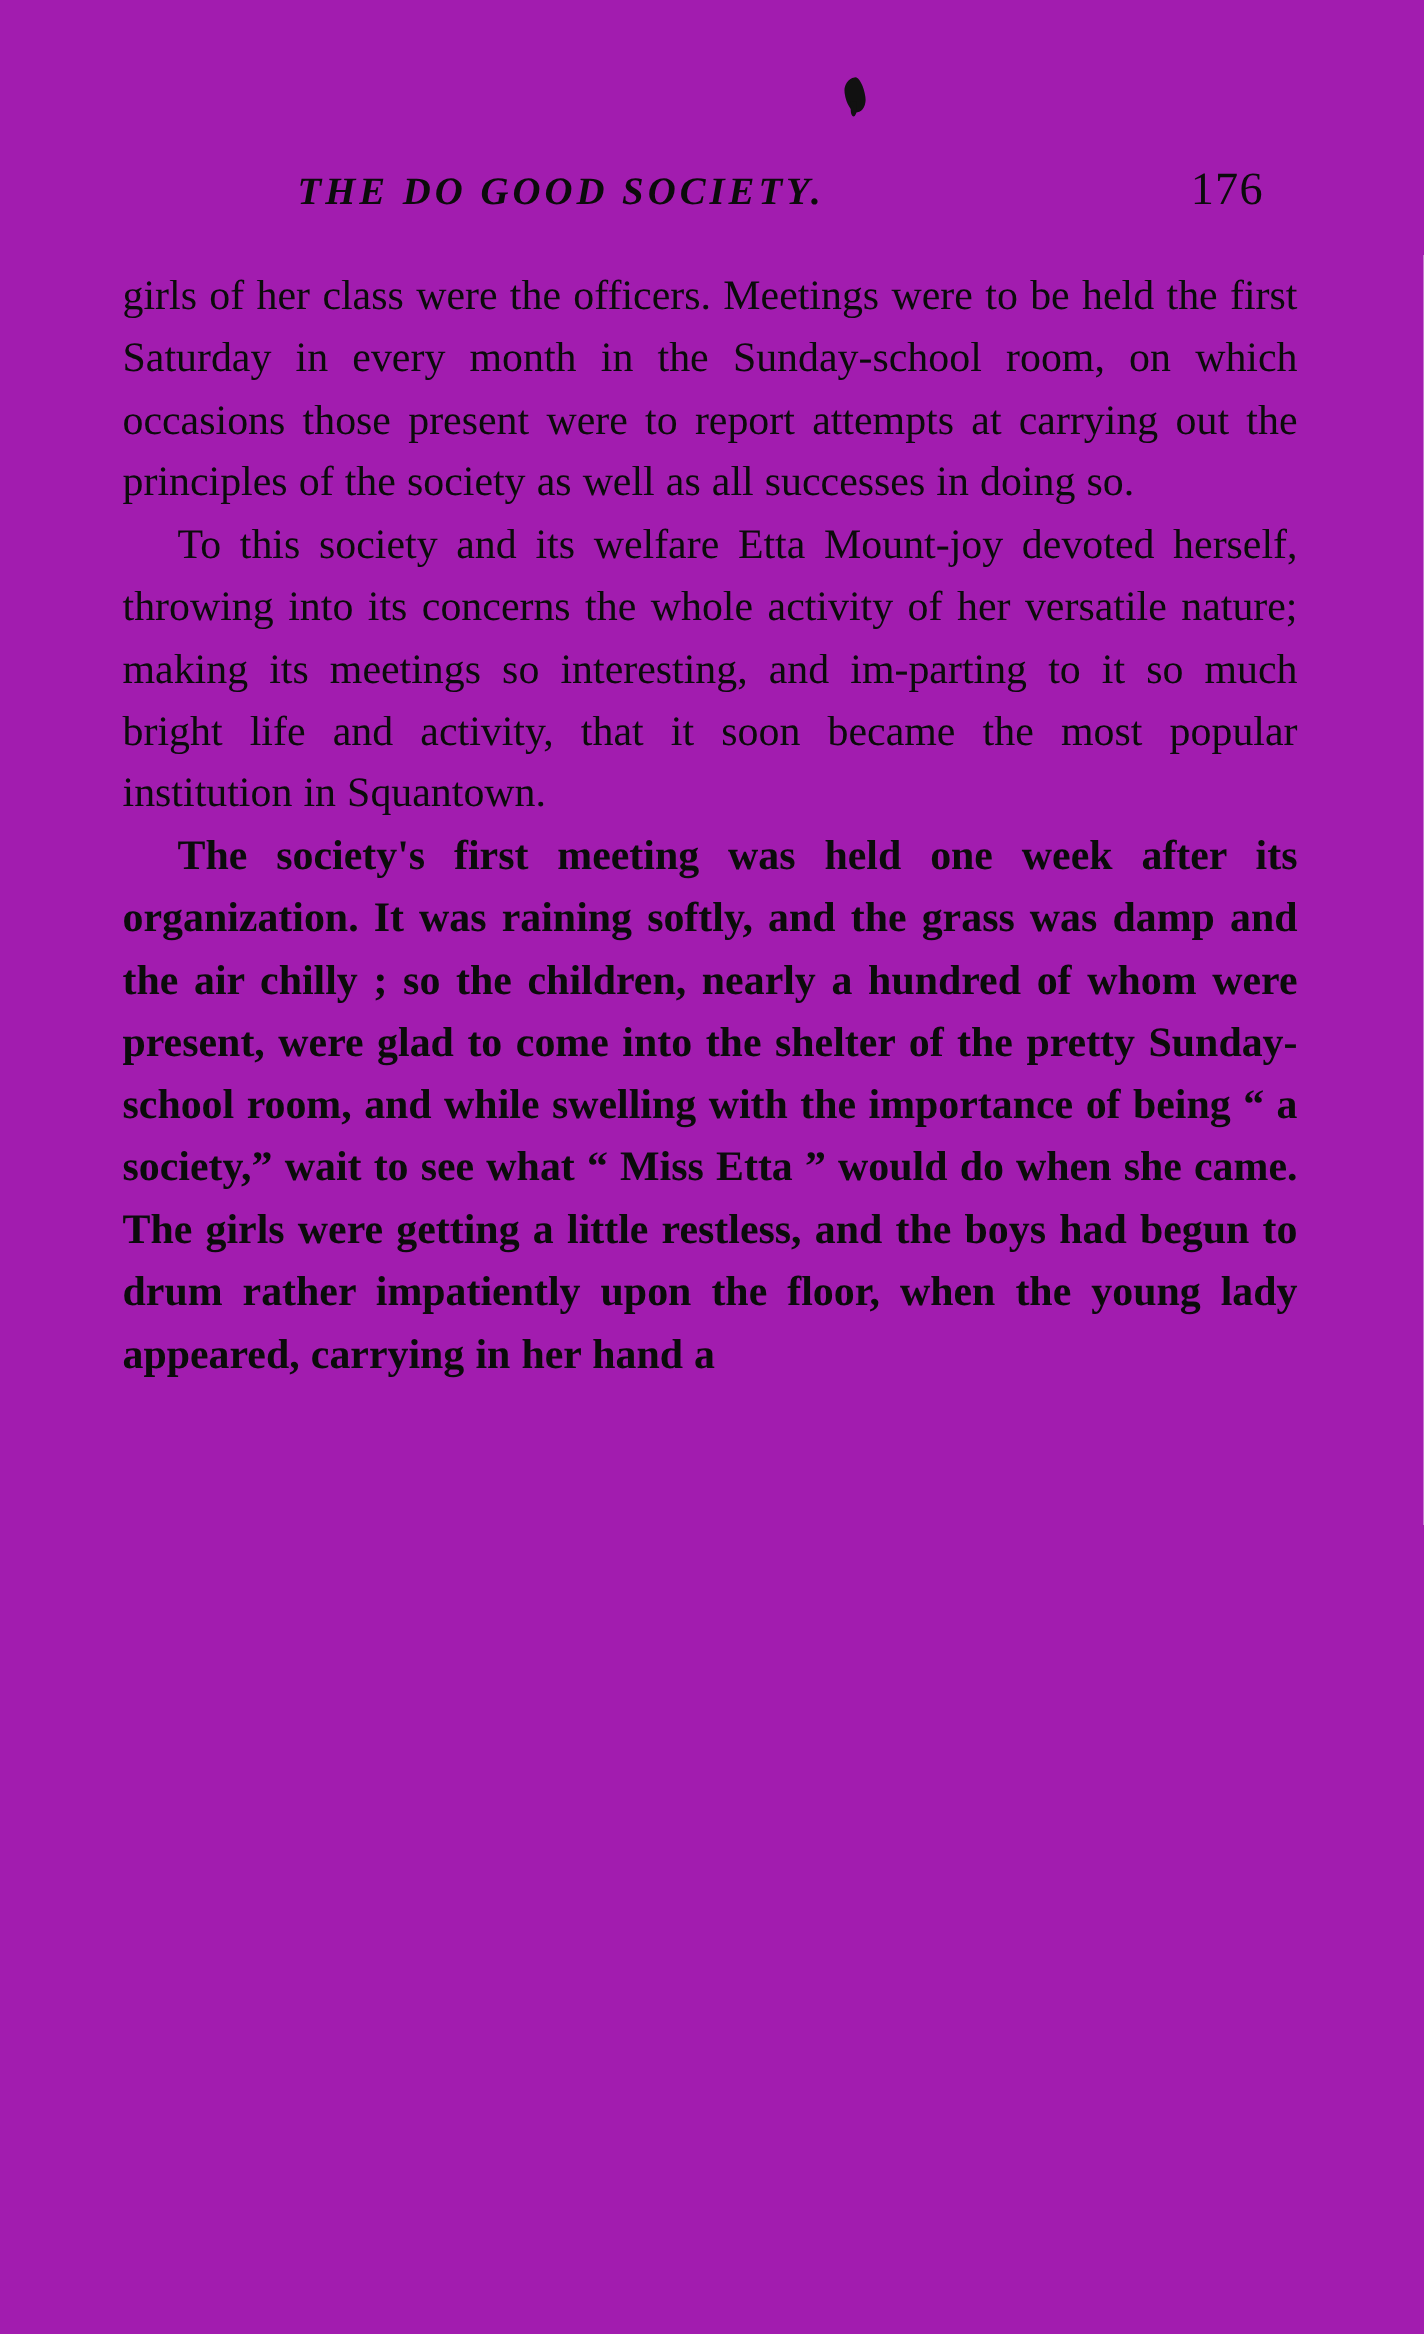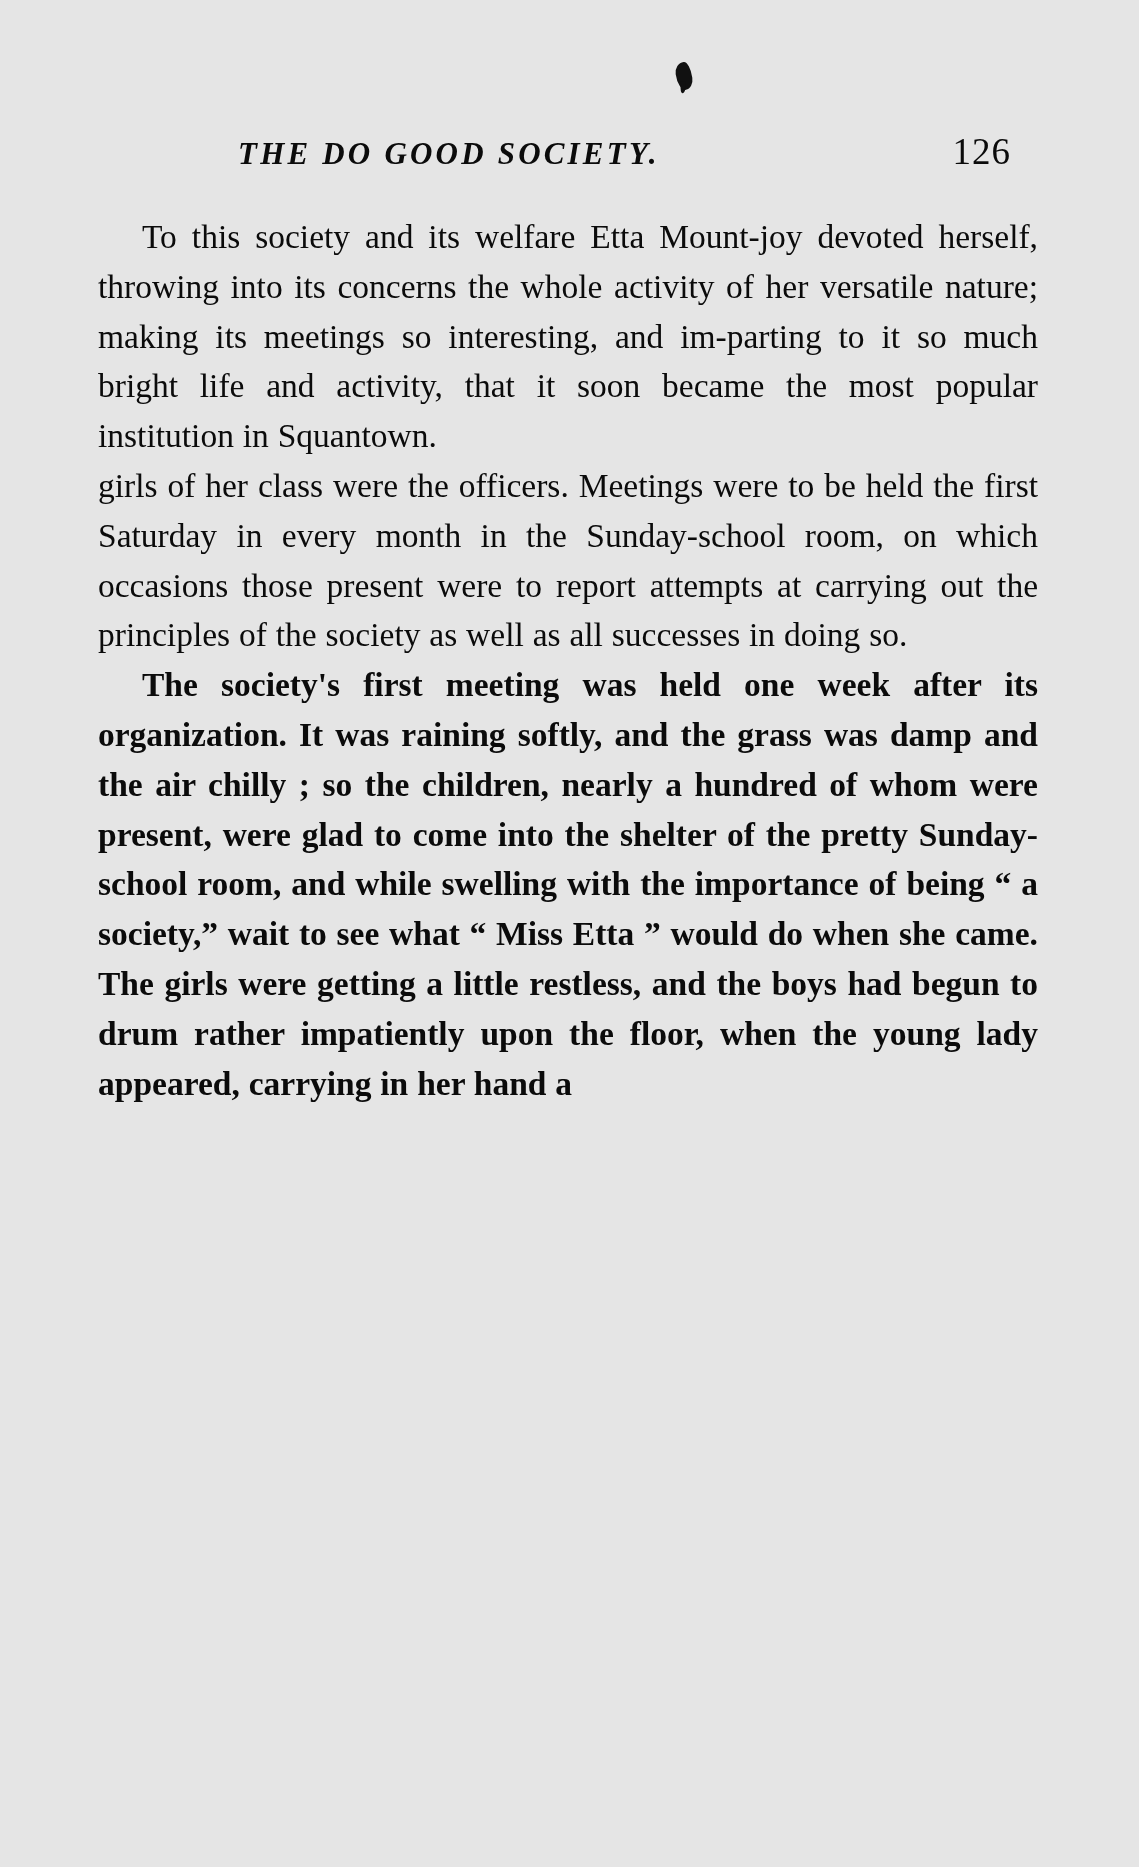--- a/index.html
+++ b/index.html
@@ -4,21 +4,21 @@
 <style>
   html, body {
     margin: 0;
     padding: 0;
     background: #ffffff;
   }
   .page {
     position: relative;
     width: 1139px;
     height: 1867px;
-    background: #e5e5e5;
+    background: #a21caf;
     font-family: "Liberation Serif", serif;
     color: #0b0b0b;
     overflow: hidden;
   }
   .ink-mark {
     position: absolute;
     top: 62px;
     left: 676px;
     width: 16px;
     height: 28px;
@@ -87,22 +87,22 @@
 </style>
 </head>
 <body>
 
 <div class="page">
 
   <div class="ink-mark"></div>
 
   <div class="running-head">
     <div class="running-title">THE DO GOOD SOCIETY.</div>
-    <div class="folio">126</div>
+    <div class="folio">176</div>
   </div>
 
   <div class="textblock">
+    <p class="body-par">girls of her class were the officers. Meetings were to be held the first Saturday in every month in the Sunday-school room, on which occasions those present were to report attempts at carrying out the principles of the society as well as all successes in doing so.</p>
     <p class="body-par indent">To this society and its welfare Etta Mount-joy devoted herself, throwing into its concerns the whole activity of her versatile nature; making its meetings so interesting, and im-parting to it so much bright life and activity, that it soon became the most popular institution in Squantown.</p>
-    <p class="body-par">girls of her class were the officers. Meetings were to be held the first Saturday in every month in the Sunday-school room, on which occasions those present were to report attempts at carrying out the principles of the society as well as all successes in doing so.</p>
     <p class="body-par indent">The society's first meeting was held one week after its organization. It was raining softly, and the grass was damp and the air chilly ; so the children, nearly a hundred of whom were present, were glad to come into the shelter of the pretty Sunday-school room, and while swelling with the importance of being “ a society,” wait to see what “ Miss Etta ” would do when she came. The girls were getting a little restless, and the boys had begun to drum rather impatiently upon the floor, when the young lady appeared, carrying in her hand a</p>
   </div>
 
 </div>
 
 </body></html>

